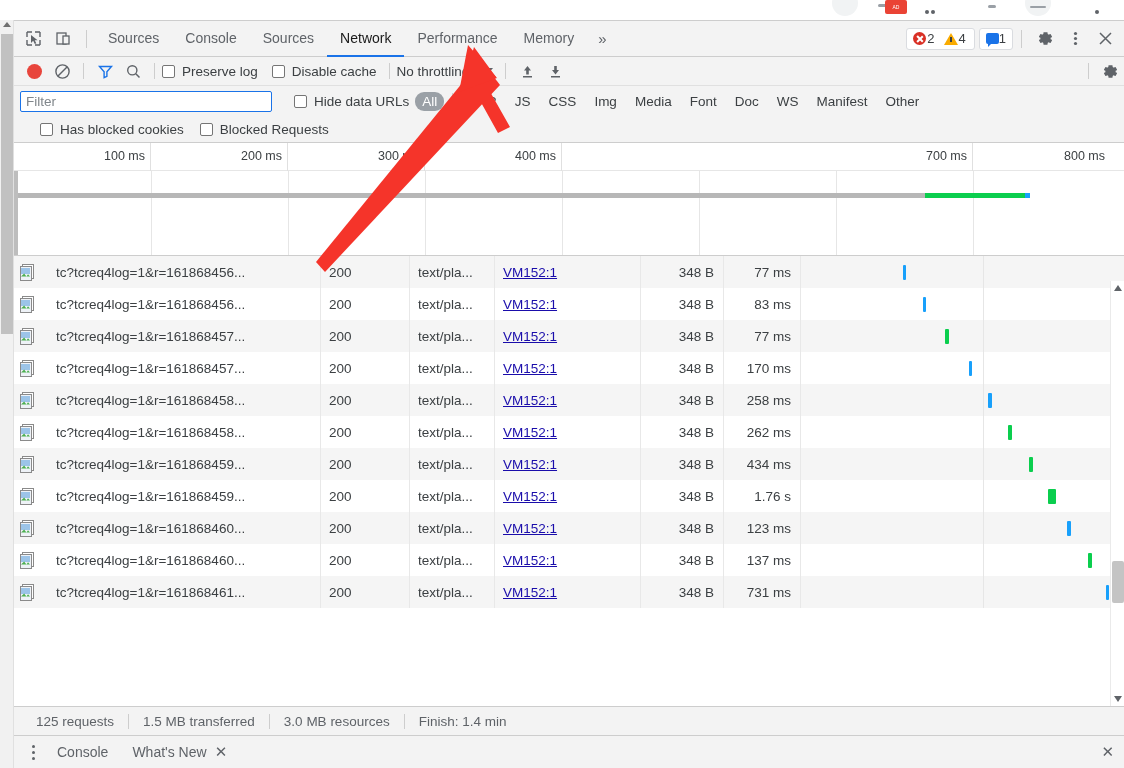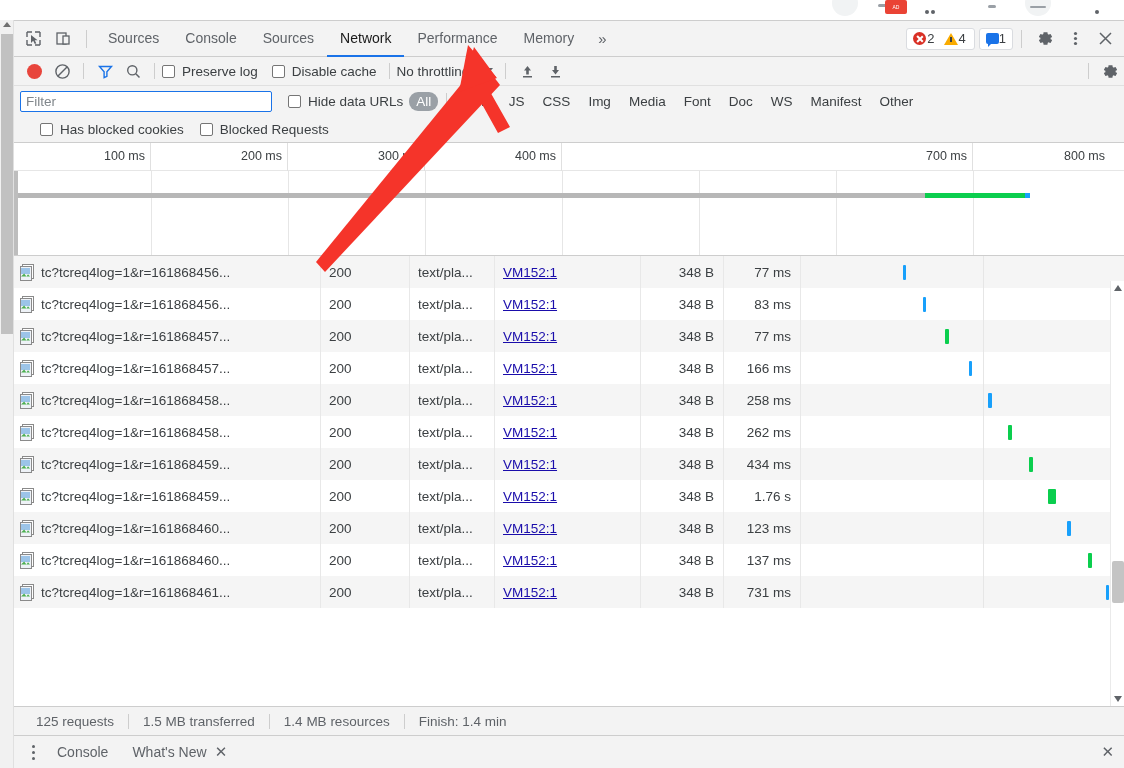--- a/index.html
+++ b/index.html
@@ -195,21 +195,21 @@
   .rows { position: relative; }
   .row {
     display: flex; height: 32px; font-size: 13.5px; color: #3c4043; align-items: center;
     cursor: pointer;
   }
   .row.odd { background: #f5f5f5; }
   .row.even { background: #ffffff; }
   .cell { display:flex; align-items:center; height:32px; border-right: 1px solid #e8e8e8; padding-left: 8px;
           overflow: hidden; white-space: nowrap; }
   .cell.num { justify-content: flex-end; padding-right: 9px; }
-  .cell.name { gap: 6px; padding-left: 6px; }
+  .cell.name { gap: 21px; padding-left: 6px; }
   .doc-icon { width: 15px; height: 17px; position: relative; flex: 0 0 auto; }
   .doc-icon .sheet {
     position:absolute; left:2px; top:0; width:12px; height:15px; background:#fff;
     border:1px solid #8a8a8a;
   }
   .doc-icon .sheet2 {
     position:absolute; left:0px; top:2px; width:12px; height:15px; background:#eef2f7;
     border:1px solid #8a8a8a;
   }
   .doc-icon .sky { position:absolute; left:1px; top:4px; width:9px; height:6px; background:#9cc4e8; }
@@ -399,21 +399,21 @@
           <svg width="17" height="17" viewBox="0 0 20 20">
             <path fill="#5f6368" d="M10 6.5a3.5 3.5 0 100 7 3.5 3.5 0 000-7zm0 5.2a1.7 1.7 0 110-3.4 1.7 1.7 0 010 3.4z"></path>
             <path fill="#5f6368" d="M17.4 11.6l-1.4-.8a6.3 6.3 0 000-1.6l1.4-.8a.6.6 0 00.2-.8l-1.5-2.6a.6.6 0 00-.8-.2l-1.4.8a6.4 6.4 0 00-1.4-.8V3.2a.6.6 0 00-.6-.6H8.1a.6.6 0 00-.6.6v1.6c-.5.2-1 .5-1.4.8l-1.4-.8a.6.6 0 00-.8.2L2.4 7.6a.6.6 0 00.2.8l1.4.8a6.3 6.3 0 000 1.6l-1.4.8a.6.6 0 00-.2.8l1.5 2.6c.2.3.5.4.8.2l1.4-.8c.4.3.9.6 1.4.8v1.6c0 .3.3.6.6.6h3.8c.3 0 .6-.3.6-.6v-1.6c.5-.2 1-.5 1.4-.8l1.4.8c.3.2.6.1.8-.2l1.5-2.6a.6.6 0 00-.2-.8z"></path>
           </svg>
         </div>
       </div>
     </div>
 
     <div class="filter-row">
       <input class="filter-input" type="text" placeholder="Filter" style="">
-      <label class="chk-label" style="margin-left:16px;text-align:right;">
+      <label class="chk-label" style="margin-left:22px;text-align:right;">
         <span class="chk"></span>
         <span>Hide data URLs</span>
       </label>
       <div class="types">
         <div class="type-pill active">All</div>
         <div class="types-sep"></div>
         <div class="type-pill">XHR</div>
         <div class="type-pill">JS</div>
         <div class="type-pill">CSS</div>
         <div class="type-pill">Img</div>
@@ -550,21 +550,21 @@
                 <span class="hill"></span>
               </span>
               <span>tc?tcreq4log=1&amp;r=161868457...</span>
             </div>
             <div class="cell " style="width: 89px;">200</div>
             <div class="cell " style="width: 85px;">text/pla...</div>
             <div class="cell" style="width: 146px;">
               <span class="initiator-link">VM152:1</span>
             </div>
             <div class="cell num" style="width: 83px;">348 B</div>
-            <div class="cell num" style="width: 77px;">166 ms</div>
+            <div class="cell num" style="width: 77px;">170 ms</div>
             <div class="wf-cell">
               <div class="wf-grid" style="left: 56.5%;"></div>
               <div class="wf-bar" style="left: 52%; width: 1%; background: rgb(24, 160, 251);"></div>
             </div>
           </div>
           <div class="row odd">
             <div class="cell name" style="width: 307px;">
               <span class="doc-icon">
                 <span class="sheet"></span>
                 <span class="sheet2"></span>
@@ -723,21 +723,21 @@
         <div class="thumb"></div>
         <div class="down"></div>
       </div>
     </div>
 
     <div class="statusbar">
       <span>125 requests</span>
       <span class="status-sep"></span>
       <span>1.5 MB transferred</span>
       <span class="status-sep"></span>
-      <span>1.4 MB resources</span>
+      <span>3.0 MB resources</span>
       <span class="status-sep"></span>
       <span>Finish: 1.4 min</span>
     </div>
 
     <div class="drawer">
       <div class="kebab">
           <i></i>
           <i></i>
           <i></i>
         </div>

